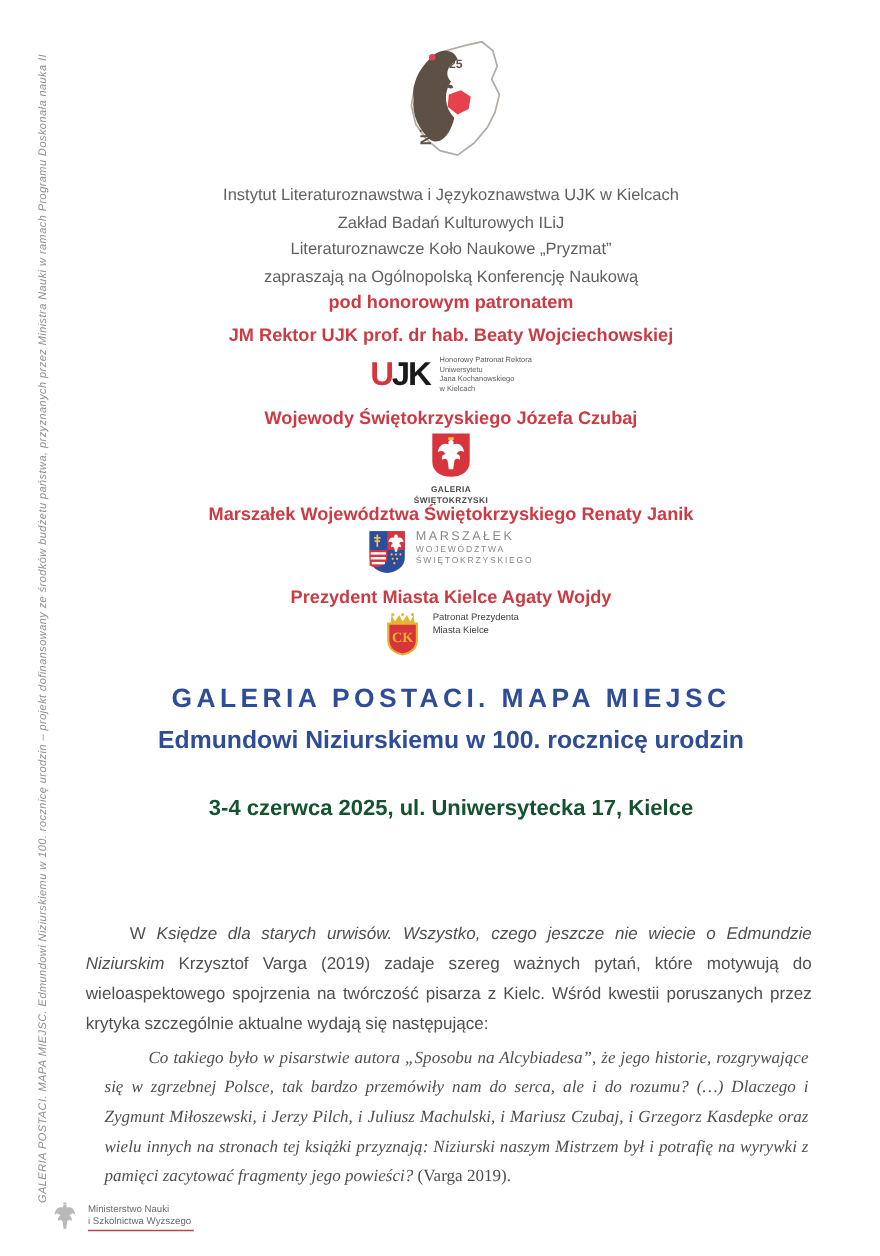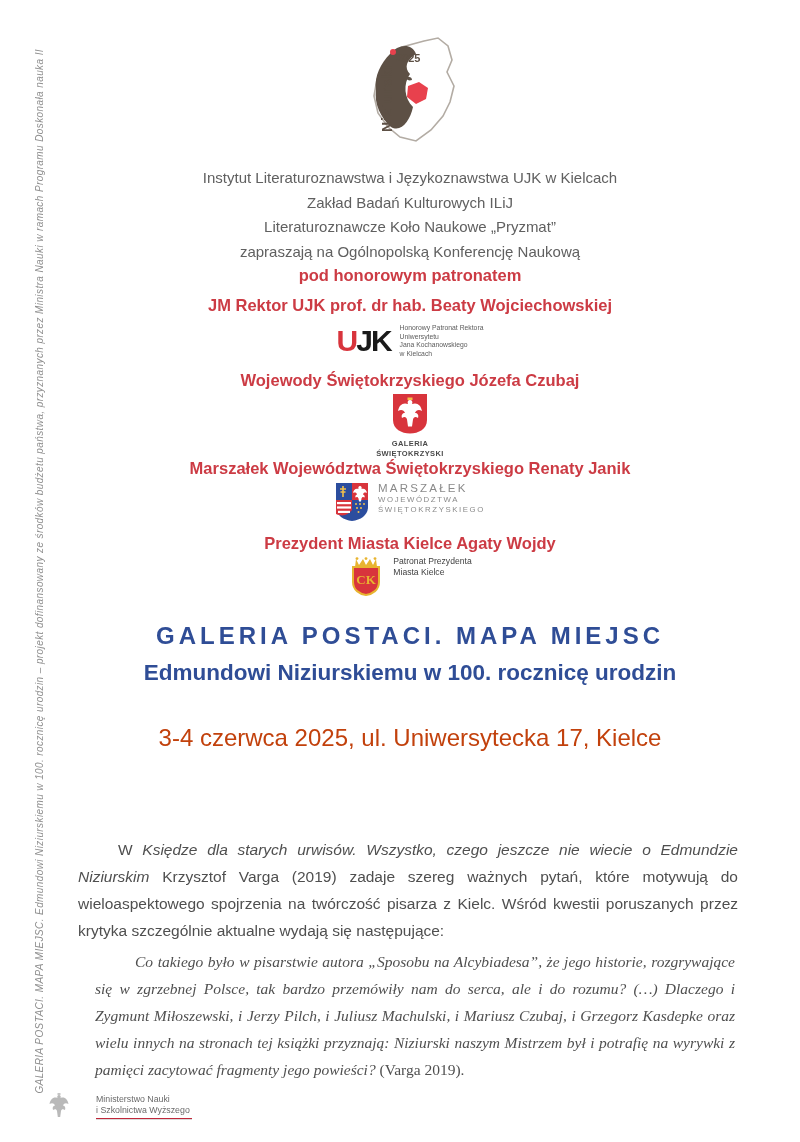--- a/index.html
+++ b/index.html
@@ -26,29 +26,29 @@
   .cap-bold { font-size:7.5px; line-height:9.5px; font-weight:bold; color:#4a4a4a; letter-spacing:.4px; }
   .cap-marsz-1 { font-size:11.5px; letter-spacing:2.2px; color:#8a8a8a; line-height:13px; }
   .cap-marsz-2 { font-size:7.8px; letter-spacing:1.6px; color:#8a8a8a; line-height:9.5px; }
   .cap-ck { font-size:8.6px; line-height:11px; font-weight:normal; color:#3f3f3f; text-align:left; }
 
   .ujk-mark { font-size:30px; font-weight:bold; letter-spacing:-2px; color:#1a1a1a; }
   .ujk-mark .u { color:#d8343c; }
 
   .title-1 { font-weight:bold; font-size:24px; letter-spacing:4px; color:#2f4d96; }
   .title-2 { font-weight:bold; font-size:22.5px; color:#2f4d96; }
-  .date-line { font-weight:normal; font-size:24px; color:#c2410c; }
+  .date-line { font-weight:bold; font-size:20px; color:#14532d; }
 
   .para { position:absolute; text-align:justify; color:#4f4f4f; font-size:15.5px; line-height:27px; }
   #para1 { left:78px; width:660px; top:836px; text-indent:40px; }
   #quote { left:95px; width:640px; top:948px; text-indent:40px;font-family:Liberation Serif, serif; }
   .ital { font-style:italic; }
 
   
-  .ministry { position:absolute; left:46px; top:1092px; display:flex; align-items:center; gap:24px; }
+  .ministry { position:absolute; left:46px; top:1092px; display:flex; align-items:center; gap:8px; }
   .ministry-text { font-size:8.8px; line-height:10.5px; color:#6a6a6a; }
   .ministry-rule { width:96px; height:2px; background:#c0273a; margin-top:2.5px;
                    border-bottom:1px solid #d9d9d9; }
 </style>
 </head>
 <body>
 
 <div class="page">
 
   <div class="sidebar">

